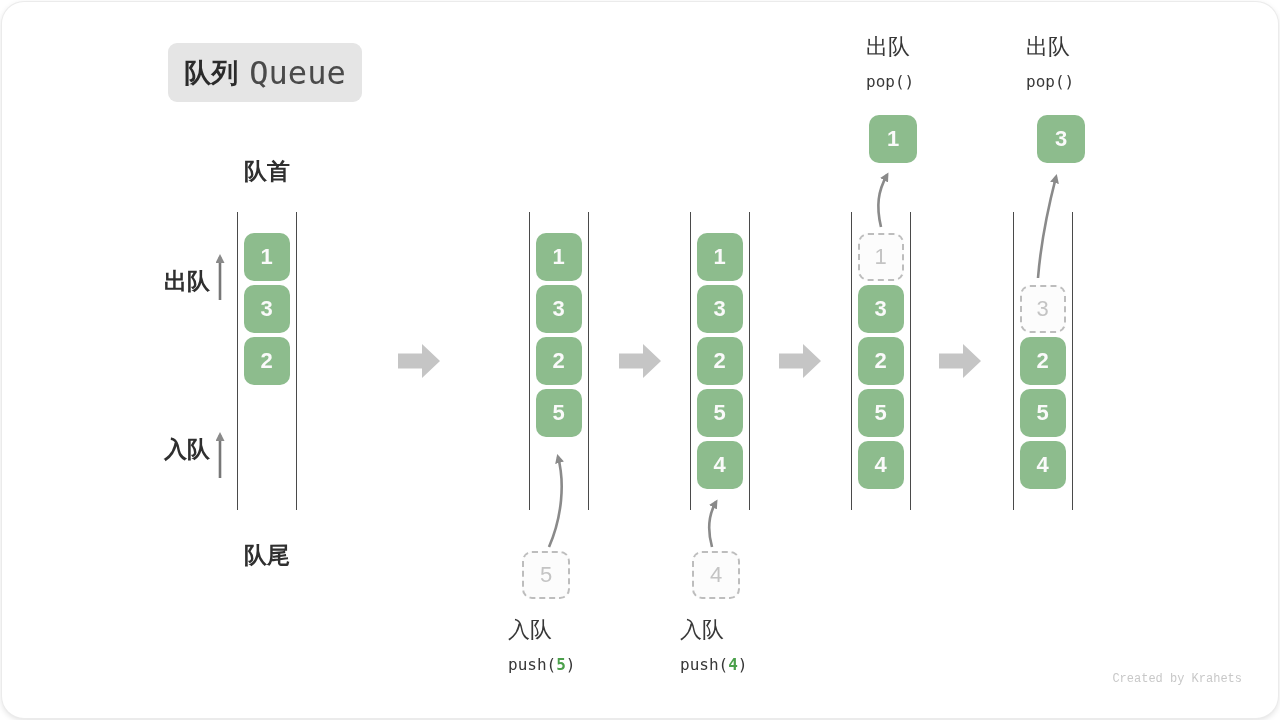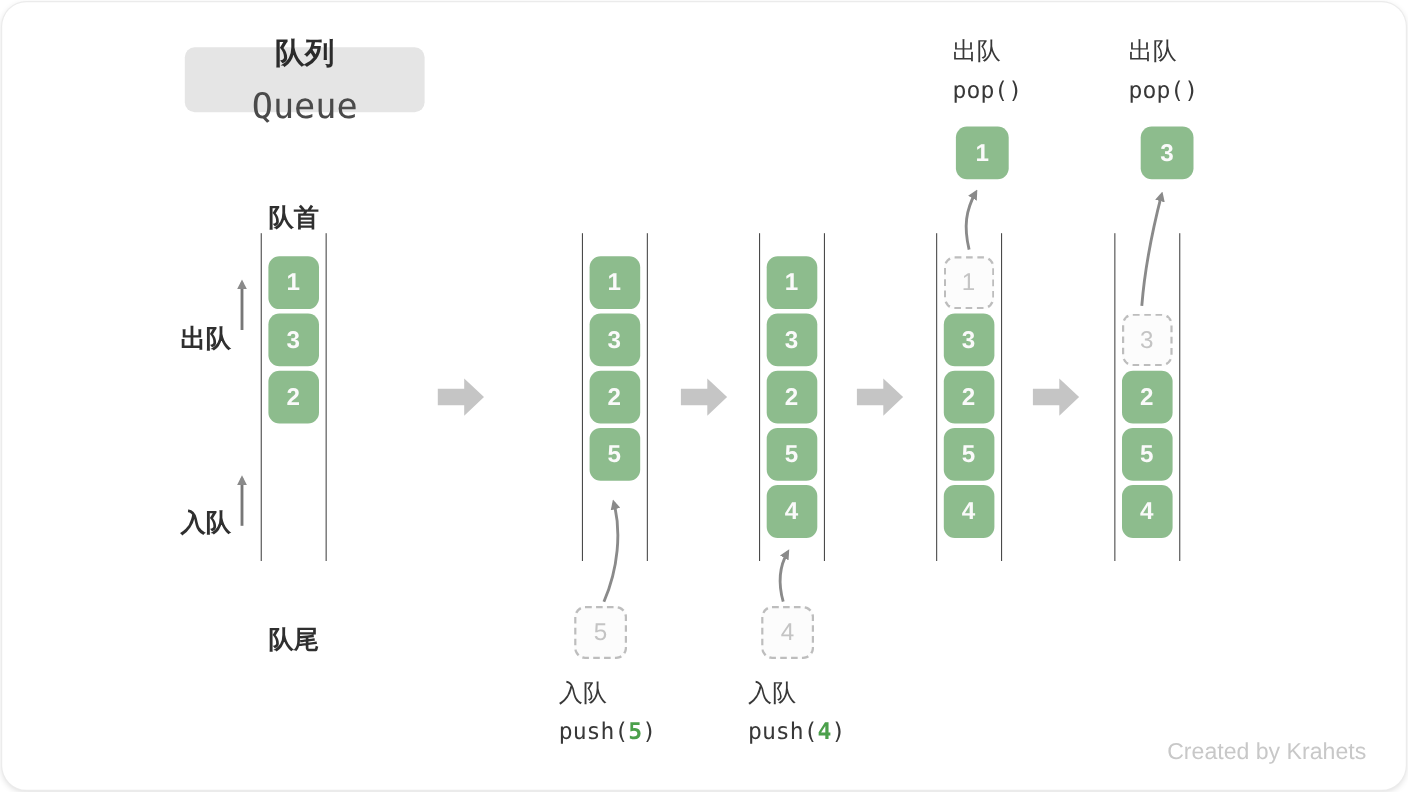--- a/index.html
+++ b/index.html
@@ -1,45 +1,45 @@
 <!DOCTYPE html>
 <html><head>
 <meta charset="utf-8">
 <style>
   html,body{margin:0;padding:0;background:#ffffff;}
   .stage{position:relative;width:1280px;height:720px;font-family:"Liberation Sans",sans-serif;overflow:hidden;}
   .card{position:absolute;left:2px;top:2px;right:2px;bottom:2px;background:#ffffff;border-radius:22px;
         box-shadow:0 0 0 1px #ebebeb, 0 2px 6px rgba(0,0,0,.14);}
   .abs{position:absolute;}
   
-  .badge{left:168px;top:43px;width:218px;height:59px;background:#e5e5e5;border-radius:9px;
-         display:flex;align-items:center;justify-content:center;gap:11px;flex-direction:column;}
+  .badge{left:168px;top:43px;width:194px;height:59px;background:#e5e5e5;border-radius:9px;
+         display:flex;align-items:center;justify-content:center;gap:11px;}
   .badge .zh{font-size:27px;font-weight:700;color:#2b2b2b;}
   .badge .en{font-family:"DejaVu Sans Mono",monospace;font-size:32px;color:#4a4a4a;}
   
-  .cjk-label{font-size:23px;font-weight:700;color:#2f2f2f;white-space:nowrap;margin-top:26px;}
+  .cjk-label{font-size:23px;font-weight:700;color:#2f2f2f;white-space:nowrap;}
   .col-cap{width:60px;text-align:center;}
   
   .opblock{white-space:nowrap;}
   .opblock .zh{font-size:22px;font-weight:500;color:#383838;line-height:34px;}
-  .opblock .code{font-family:"DejaVu Sans Mono",monospace;font-size:21px;font-weight:500;color:#383838;line-height:36px;}
+  .opblock .code{font-family:"DejaVu Sans Mono",monospace;font-size:16px;font-weight:500;color:#383838;line-height:36px;}
   .opblock .arg{color:#4ba04b;font-weight:700;}
   
   .qcol{top:212px;width:60px;height:298px;box-sizing:border-box;
         border-left:1.5px solid #4a4a4a;border-right:1.5px solid #4a4a4a;}
   .cell{position:absolute;left:5.5px;width:46px;height:48px;box-sizing:border-box;border-radius:10px;
         background:#8dbc8d;color:#fafafa;font-size:22px;font-weight:700;
         display:flex;align-items:center;justify-content:center;}
   .cell.ghost{background:#fcfcfc;border:2px dashed #bdbdbd;color:#c4c4c4;font-weight:400;}
   
   .freebox{width:48px;height:48px;box-sizing:border-box;border-radius:10px;
            display:flex;align-items:center;justify-content:center;font-size:22px;}
   .freebox.green{background:#8dbc8d;color:#fafafa;font-weight:700;}
   .freebox.ghost{background:#fcfcfc;border:2px dashed #bdbdbd;color:#c4c4c4;}
-  .watermark{right:38px;top:672px;font-family:Liberation Sans, sans-serif;font-size:21px;color:#c8c8c8;}
+  .watermark{right:38px;top:672px;font-family:Liberation Mono, monospace;font-size:12px;color:#c8c8c8;}
   svg.overlay{position:absolute;left:0;top:0;pointer-events:none;}
 </style>
 </head>
 <body>
 
 <div class="stage">
   <div class="card abs"></div>
 
   <svg class="overlay" width="1280" height="720">
     <defs>

